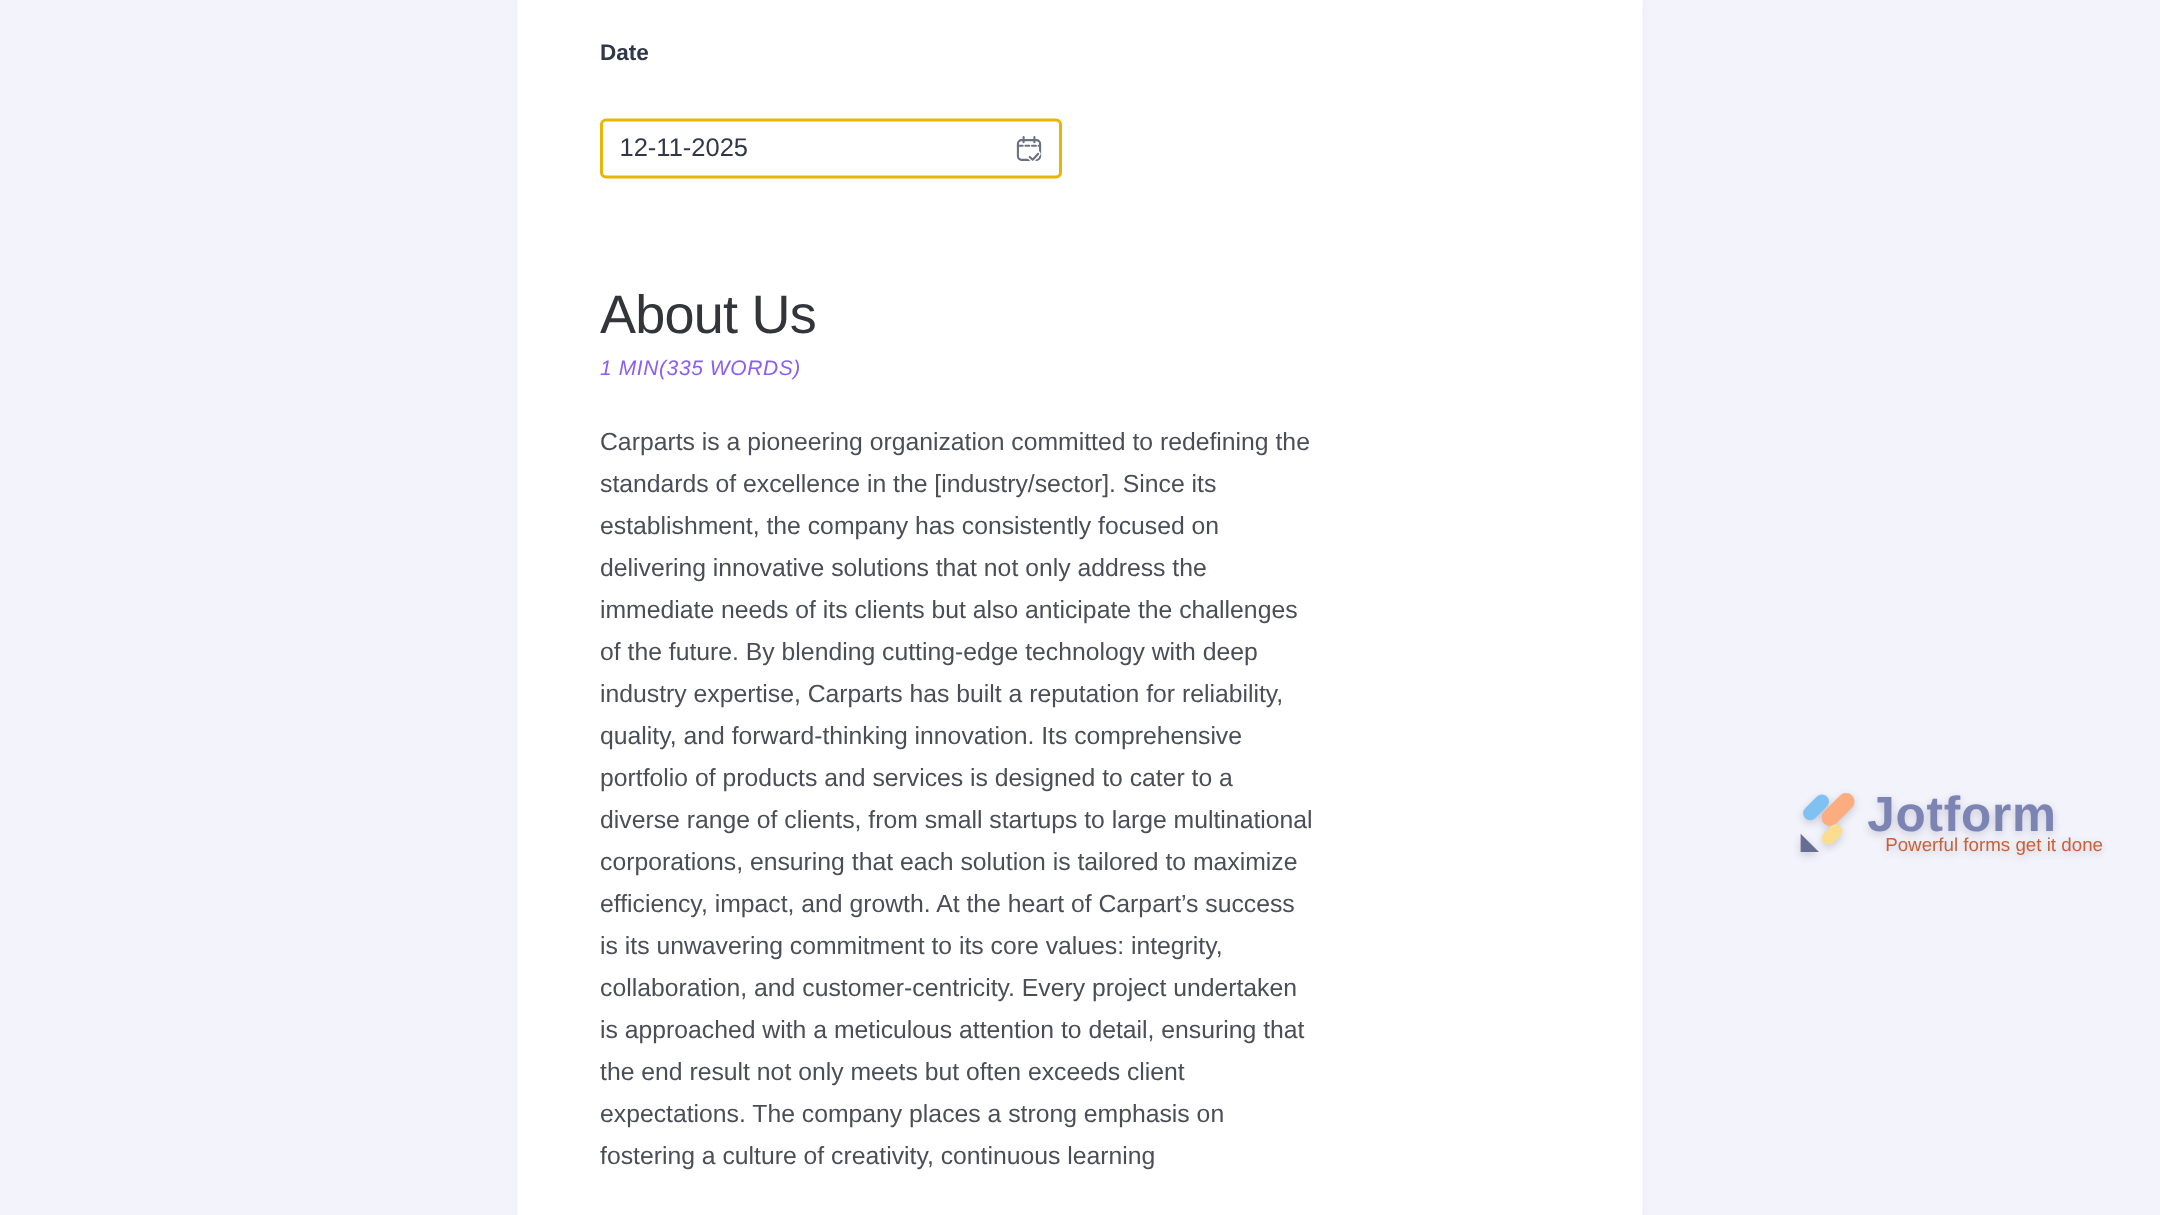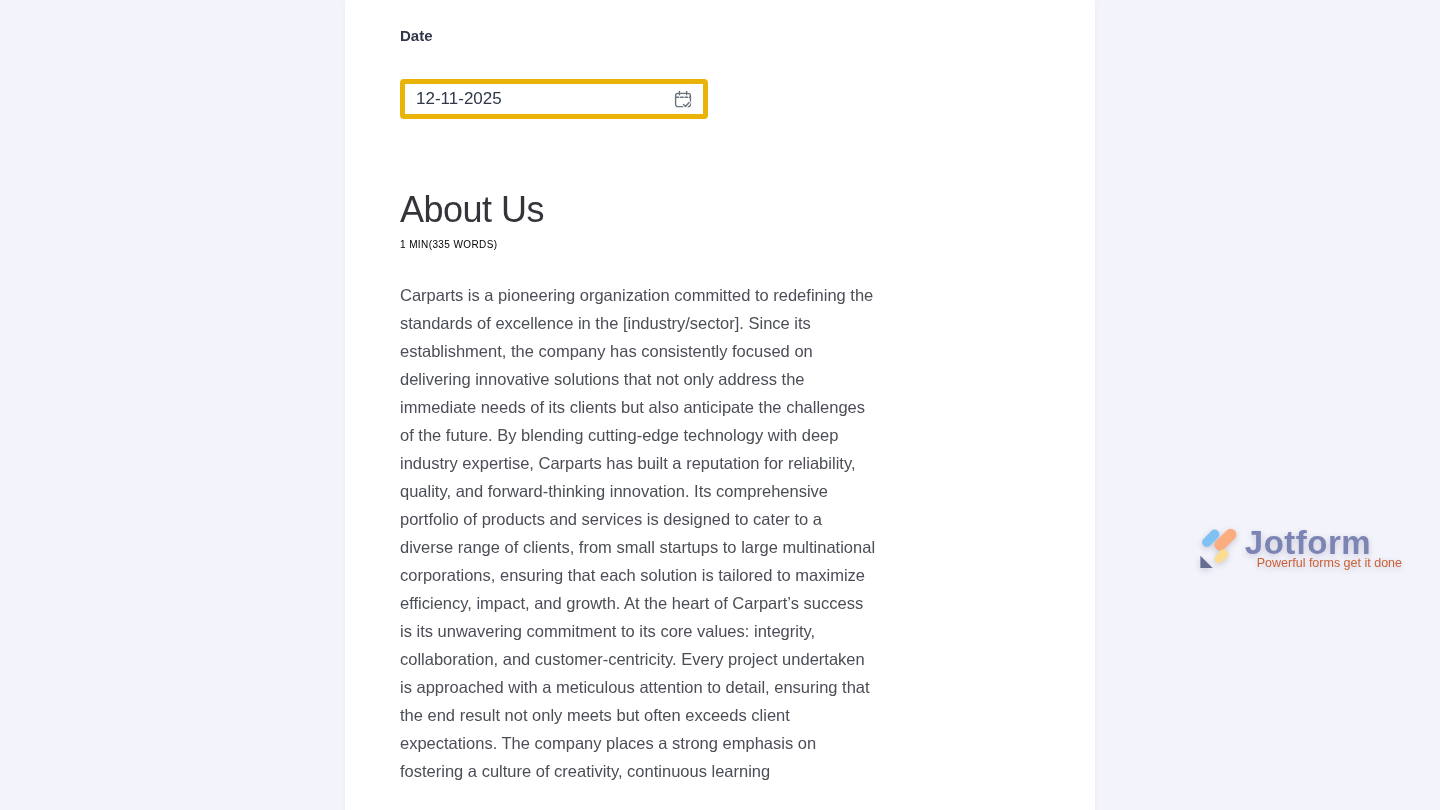--- a/index.html
+++ b/index.html
@@ -25,21 +25,21 @@
     display: block;
     font-size: 15px;
     font-weight: 700;
     line-height: 15px;
     color: #2f3748;
     margin-bottom: 15px;
   }
   .date-input-wrap {
     position: relative;
     width: 308px; height: 40px;
-    border: 5px solid #eab308;
+    border: 2px solid #eab308;
     border-radius: 4px;
     background: #fff;
     margin-top: 36px;
   }
   .date-input {
     width: 100%; height: 100%;
     border: none; outline: none;
     background: transparent;
     padding: 0 40px 0 11px;
     font-family: "Liberation Sans", sans-serif;
@@ -60,24 +60,25 @@
   .about-heading {
     margin-top: 71px;
     font-size: 36px;
     font-weight: 400;
     line-height: 40px;
     letter-spacing: -0.5px;
     color: #33353b;
   }
   .reading-meta {
     margin-top: 8px;
-    font-size: 10px;
+    font-size: 14px;
     line-height: 14px;
     letter-spacing: 0.4px;
-    color: #000000;
+    color: #8b5cf6;
+    font-style: italic;
   }
   .about-paragraph {
     margin-top: 29px;
     width: 476px;
     font-size: 16.5px;
     line-height: 28px;
     color: #4c4e57;
   }
 
   

